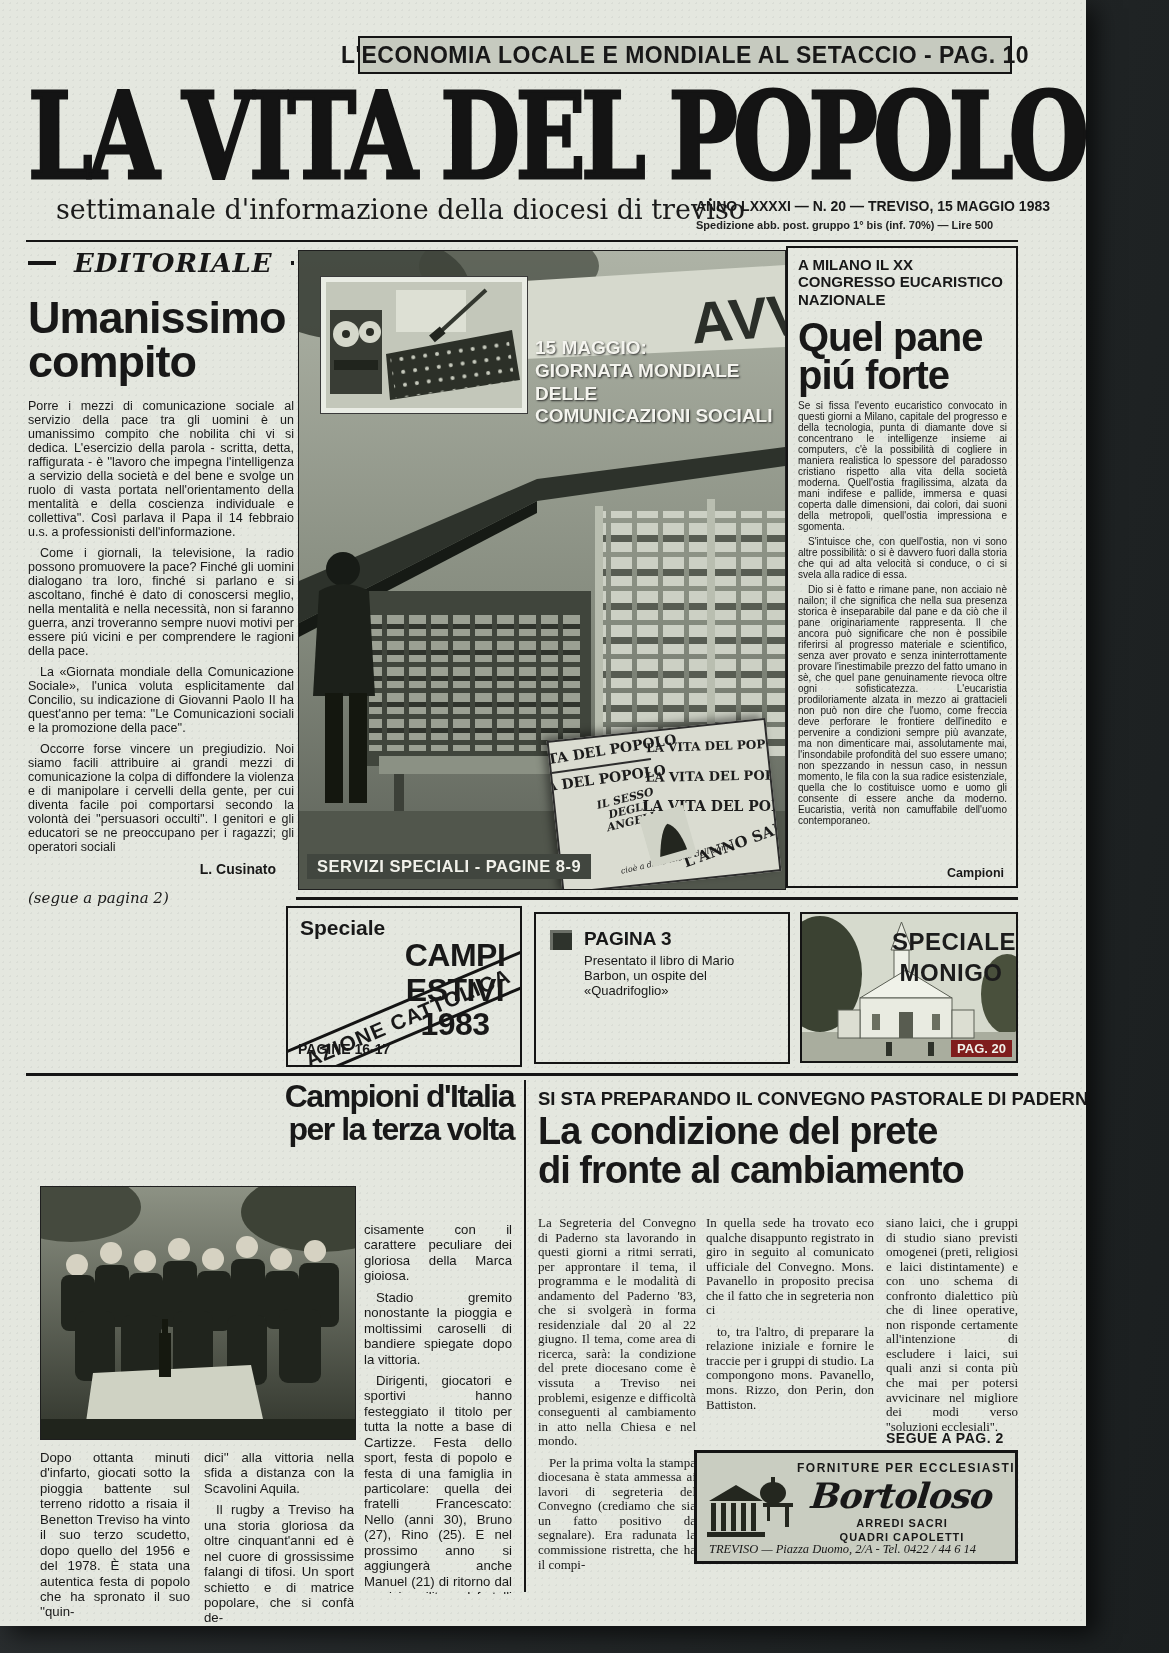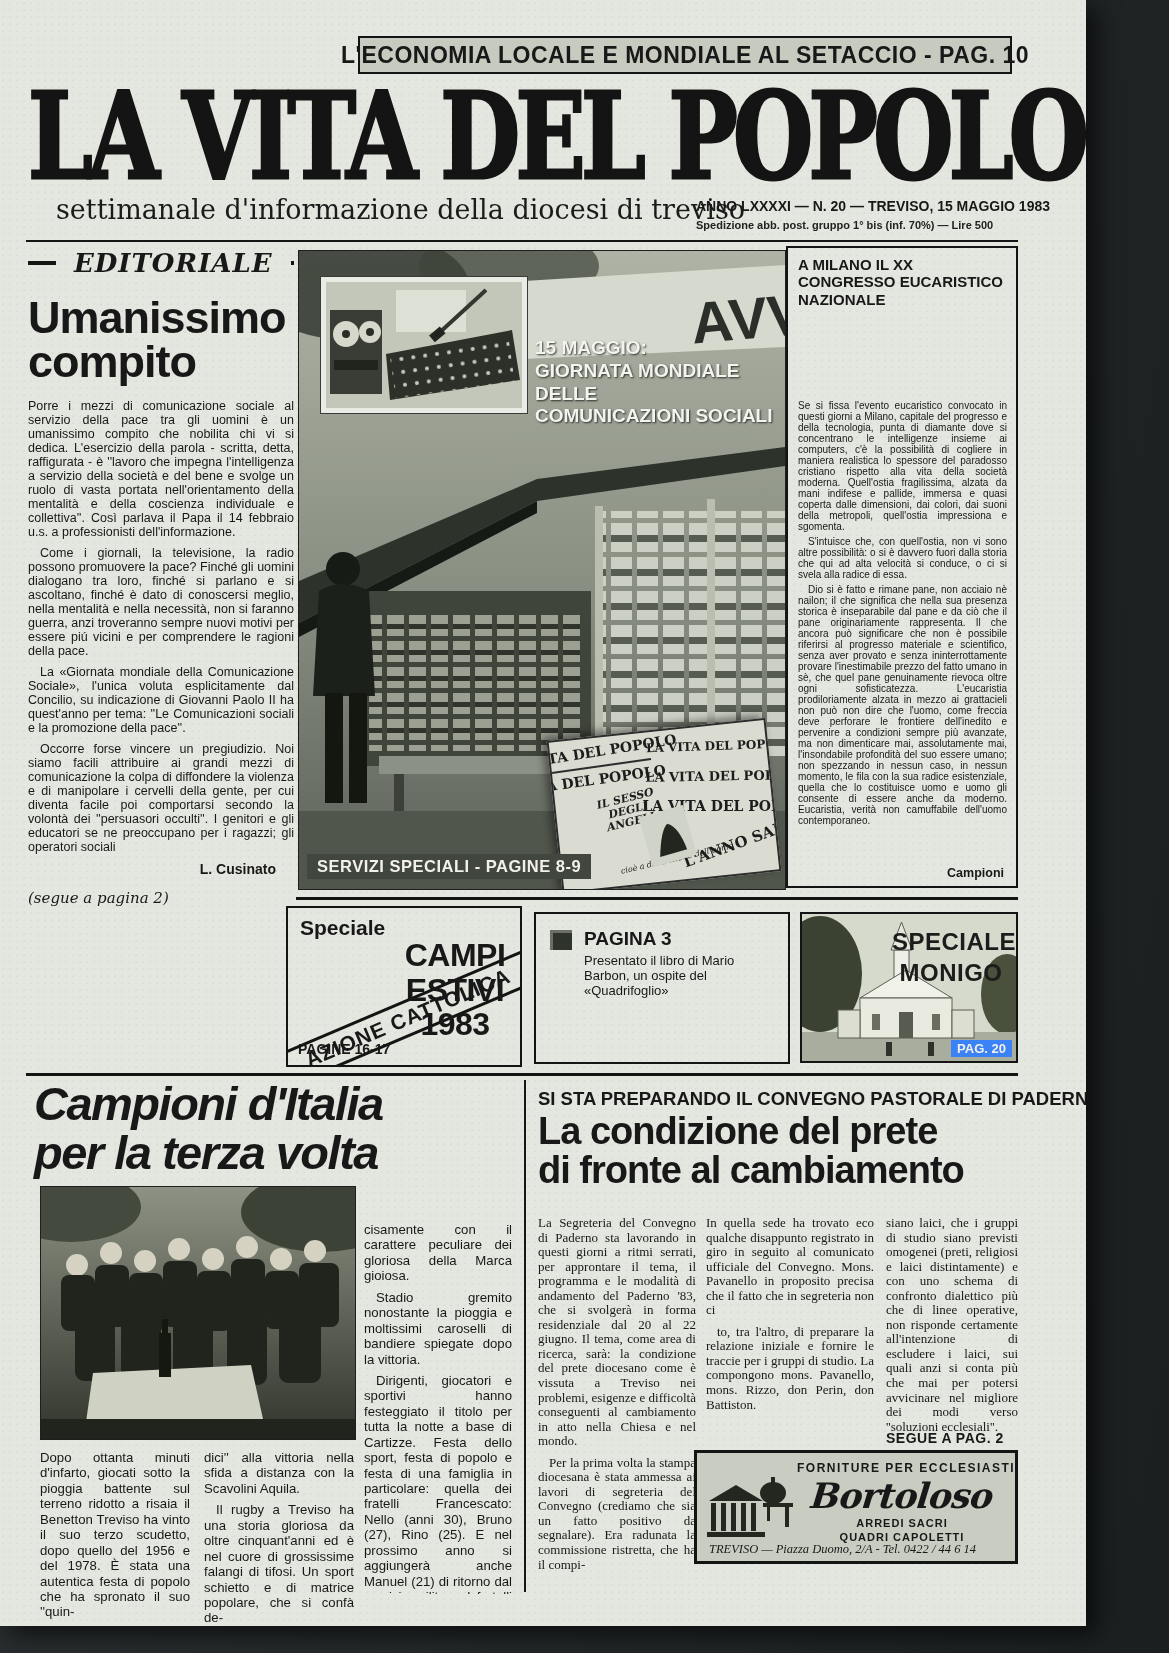--- a/index.html
+++ b/index.html
@@ -97,29 +97,29 @@
   .teaser + .teaser{margin-top:18px;}
   .bullet{width:22px;height:20px;background:#2e332c;flex:none;margin-top:2px;
     box-shadow:inset 3px 3px 0 rgba(220,224,214,.35);}
   .teaser-page{font-weight:bold;font-size:19px;}
   .teaser-text{font-size:13px;line-height:1.15;margin-top:4px;}
 
   .box-monigo{position:absolute;left:800px;top:912px;width:218px;height:151px;
     border:2px solid #141414;box-sizing:border-box;overflow:hidden;background:#d7dbd0;}
   .monigo-title{position:absolute;right:6px;top:12px;width:118px;text-align:center;
     font-weight:bold;font-size:24px;line-height:1.3;letter-spacing:.5px;color:#1c1c1c;}
-  .monigo-page{position:absolute;right:4px;bottom:4px;background:#3b82f6;color:#f0f0e9;
+  .monigo-page{position:absolute;right:4px;bottom:4px;background:#7f1d1d;color:#f0f0e9;
     font-weight:bold;font-size:13px;padding:1px 6px;}
 
   
   .rule-bottom{left:26px;top:1073px;width:992px;height:3px;}
   .vdiv{left:524px;top:1080px;width:2px;height:512px;}
 
-  .rugby-title{position:absolute;left:34px;top:1080px;width:480px;text-align:left;
-    font-weight:bold;font-size:47px;line-height:1.04;letter-spacing:-1.5px;font-style:italic;}
+  .rugby-title{position:absolute;left:34px;top:1080px;width:480px;text-align:right;
+    font-weight:bold;font-size:32px;line-height:1.04;letter-spacing:-1.5px;}
   .rugby-photo{position:absolute;left:40px;top:1186px;width:314px;height:252px;
     border:1px solid #1e1e1e;overflow:hidden;background:#6a6f64;}
   .news-col p{font-size:13.2px;line-height:1.17;text-align:justify;margin:0 0 6px;}
   .news-col p + p{text-indent:12px;}
   .rugby-col1{position:absolute;left:40px;top:1450px;width:150px;height:172px;overflow:hidden;}
   .rugby-col2{position:absolute;left:204px;top:1450px;width:150px;height:172px;overflow:hidden;}
   .rugby-col3{position:absolute;left:364px;top:1222px;width:148px;height:372px;overflow:hidden;}
 
   .pad-kicker{position:absolute;left:538px;top:1088px;width:482px;font-weight:bold;font-size:18.5px;white-space:nowrap;}
   .pad-title{position:absolute;left:538px;top:1112px;width:482px;font-weight:bold;
@@ -259,20 +259,21 @@
         <rect width="46" height="52" fill="#d0d3c7"></rect>
           <path d="M10,44 q8,-26 16,-30 q10,6 12,30 z" fill="#23261f"></path>
       </svg>
     </div>
 
     <div class="photo-caption">SERVIZI SPECIALI - PAGINE 8-9</div>
   </div>
 
   <div class="euch">
     <div class="euch-kicker">A MILANO IL XX CONGRESSO EUCARISTICO NAZIONALE</div>
+    <div class="euch-title">Quel pane piú forte</div>
     <div class="euch-body">
       <p>Se si fissa l'evento eucaristico convocato in questi giorni a Milano, capitale del progresso e della tecnologia, punta di diamante dove si concentrano le intelligenze insieme ai computers, c'è la possibilità di cogliere in maniera realistica lo spessore del paradosso cristiano rispetto alla vita della società moderna. Quell'ostia fragilissima, alzata da mani indifese e pallide, immersa e quasi coperta dalle dimensioni, dai colori, dai suoni della metropoli, quell'ostia impressiona e sgomenta.</p>
       <p>S'intuisce che, con quell'ostia, non vi sono altre possibilità: o si è davvero fuori dalla storia che qui ad alta velocità si conduce, o ci si svela alla radice di essa.</p>
       <p>Dio si è fatto e rimane pane, non acciaio nè nailon; il che significa che nella sua presenza storica è inseparabile dal pane e da ciò che il pane originariamente rappresenta. Il che ancora può significare che non è possibile riferirsi al progresso materiale e scientifico, senza aver provato e senza ininterrottamente provare l'inestimabile prezzo del fatto umano in sè, che quel pane genuinamente rievoca oltre ogni sofisticatezza. L'eucaristia prodiloriamente alzata in mezzo ai grattacieli non può non dire che l'uomo, come freccia deve perforare le frontiere dell'inedito e pervenire a condizioni sempre più avanzate, ma non dimenticare mai, assolutamente mai, l'insondabile profondità del suo essere umano; non spezzando in nessun caso, in nessun momento, le fila con la sua radice esistenziale, quella che lo costituisce uomo e uomo gli consente di essere anche da moderno. Eucaristia, verità non camuffabile dell'uomo contemporaneo.</p>
     </div>
     <div class="euch-sign">Campioni</div>
   </div>
 
   <div class="rule rule-mid"></div>
 

